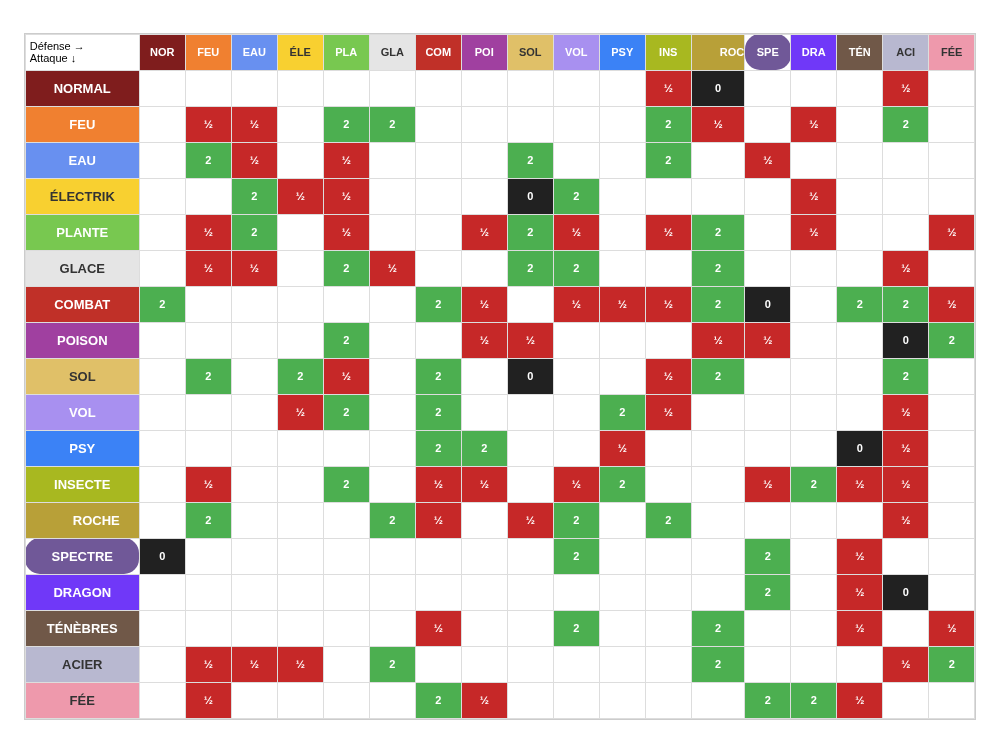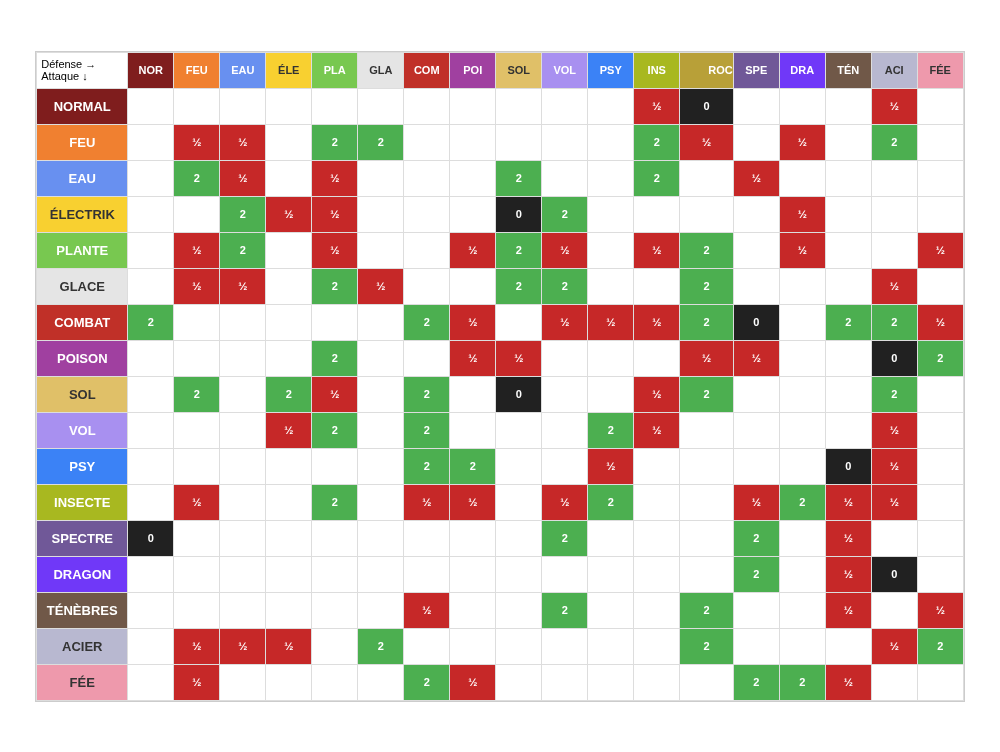--- a/index.html
+++ b/index.html
@@ -24,21 +24,21 @@
     th, td {
       width: 46px;
       height: 36px;
       text-align: center;
       vertical-align: middle;
       border: 1px solid #ddd;
       font-size: 11px;
       font-weight: bold;
     }
     .corner-cell {
-      width: 91px;
+      width: 114px;
       font-size: 11px;
       font-weight: normal;
       text-align: left;
       padding: 4px;
       background: #fff;
       border: 1px solid #ddd;
     }
     .row-header {
       width: 80px;
       text-align: center;
@@ -58,21 +58,21 @@
     .type-ELE { background-color: #F8D030; color: #333; }
     .type-PLA { background-color: #78C850; }
     .type-GLA { background-color: #e5e5e5; color: #333; }
     .type-COM { background-color: #C03028; margin-top: 36px; }
     .type-POI { background-color: #A040A0; }
     .type-SOL { background-color: #E0C068; color: #333; }
     .type-VOL { background-color: #A890F0; }
     .type-PSY { background-color: #3b82f6; }
     .type-INS { background-color: #A8B820; }
     .type-ROC { background-color: #B8A038; padding-left: 28px; }
-    .type-SPE { background-color: #705898; }
+    .type-SPE { background-color: #705898; border-radius: 15px; }
     .type-DRA { background-color: #7038F8; }
     .type-TEN { background-color: #705848; }
     .type-ACI { background-color: #B8B8D0; color: #333; }
     .type-FEE { background-color: #EE99AC; color: #333; }
 
     
     .val-2 { background-color: #4CAF50; color: #fff; }
     .val-half { background-color: #C62828; color: #fff; }
     .val-0 { background-color: #212121; color: #fff; }
     .val-empty { background-color: #fff; }
@@ -352,20 +352,41 @@
           <td class="val-2">2</td>
           <td class="val-empty"></td>
           <td class="val-empty"></td>
           <td class="val-half">½</td>
           <td class="val-2">2</td>
           <td class="val-half">½</td>
           <td class="val-half">½</td>
           <td class="val-empty"></td>
         </tr>
         <tr>
+          <th class="row-header type-ROC">ROCHE</th>
+          <td class="val-empty"></td>
+          <td class="val-2">2</td>
+          <td class="val-empty"></td>
+          <td class="val-empty"></td>
+          <td class="val-empty"></td>
+          <td class="val-2">2</td>
+          <td class="val-half">½</td>
+          <td class="val-empty"></td>
+          <td class="val-half">½</td>
+          <td class="val-2">2</td>
+          <td class="val-empty"></td>
+          <td class="val-2">2</td>
+          <td class="val-empty"></td>
+          <td class="val-empty"></td>
+          <td class="val-empty"></td>
+          <td class="val-empty"></td>
+          <td class="val-half">½</td>
+          <td class="val-empty"></td>
+        </tr>
+        <tr>
           <th class="row-header type-SPE">SPECTRE</th>
           <td class="val-0">0</td>
           <td class="val-empty"></td>
           <td class="val-empty"></td>
           <td class="val-empty"></td>
           <td class="val-empty"></td>
           <td class="val-empty"></td>
           <td class="val-empty"></td>
           <td class="val-empty"></td>
           <td class="val-empty"></td>

